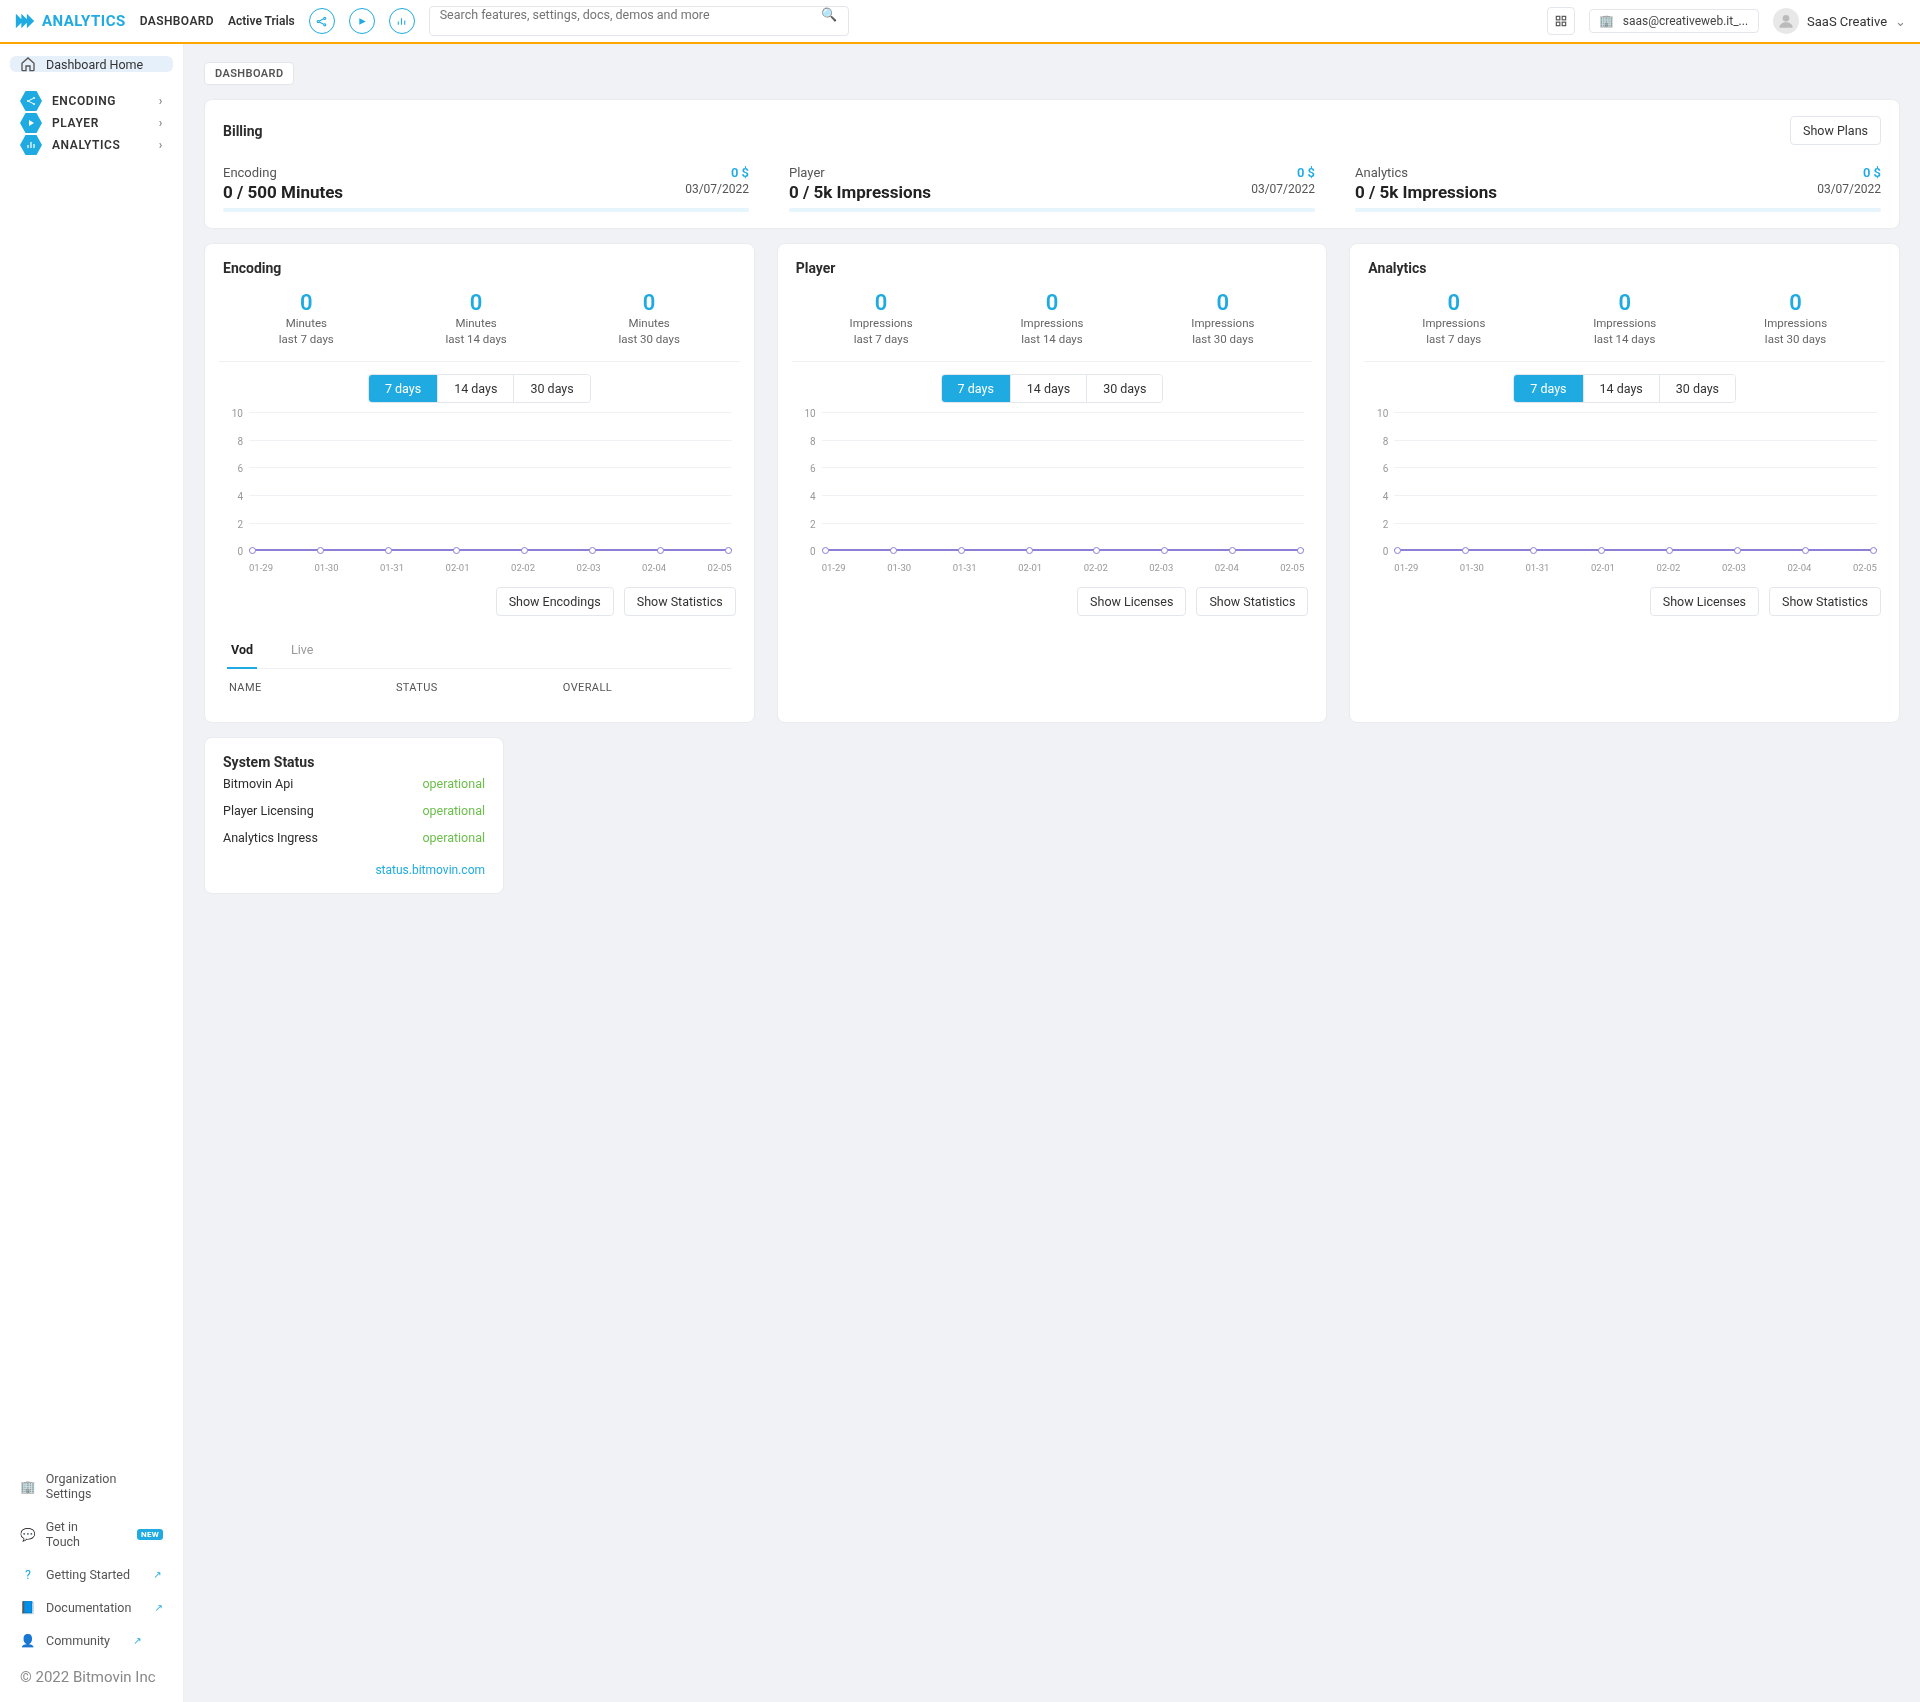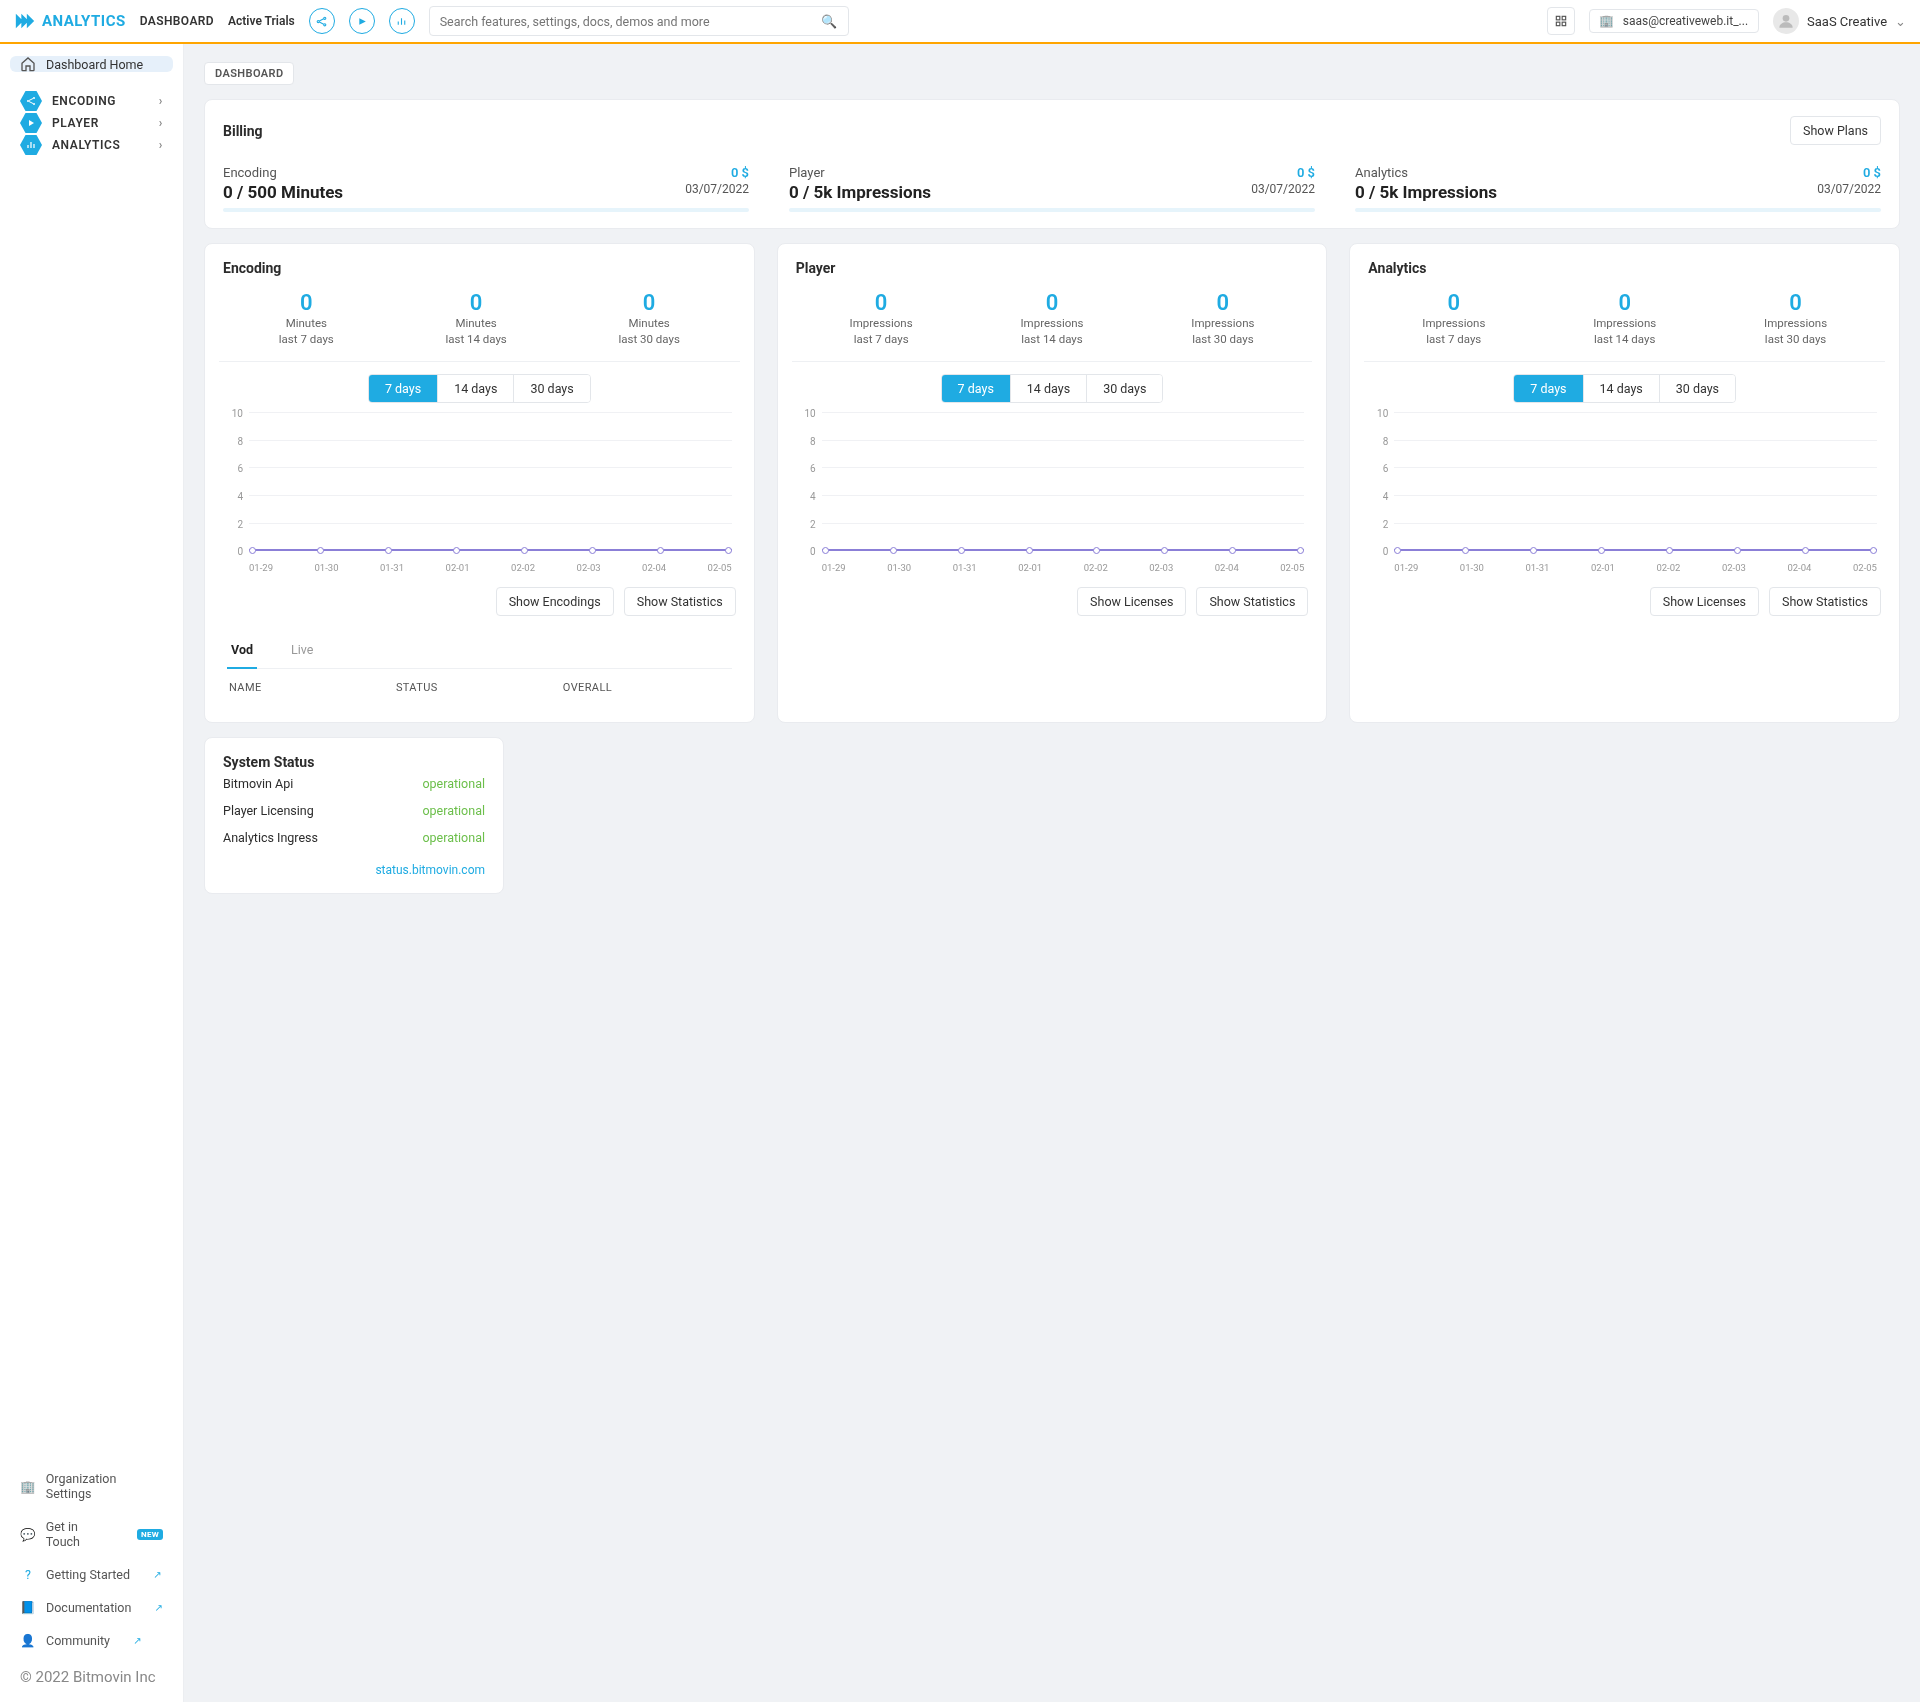--- a/index.html
+++ b/index.html
@@ -6,21 +6,21 @@
   body{background:#f0f2f5;color:#2c2c2c;font-size:13px}
   .app{display:flex;flex-direction:column;height:100vh;min-height:1000px}
   
   .topbar{height:44px;background:#fff;border-bottom:2px solid #ffa500;display:flex;align-items:center;padding:0 14px;gap:14px}
   .logo{display:flex;align-items:center;gap:6px;color:#1fabe2;font-weight:700;letter-spacing:.5px;font-size:15px}
   .logo svg{width:22px;height:22px}
   .top-label{font-size:12px;font-weight:600;color:#333;letter-spacing:.4px}
   .trials{font-size:12px;font-weight:600;color:#333}
   .circ-btn{width:26px;height:26px;border:1.5px solid #1fabe2;border-radius:50%;display:flex;align-items:center;justify-content:center;cursor:pointer}
   .circ-btn svg{width:13px;height:13px;stroke:#1fabe2;fill:none;stroke-width:2}
-  .search{flex:0 0 420px;height:30px;border:1px solid #e3e6ea;border-radius:4px;display:flex;align-items:center;padding:0 10px;color:#888}
+  .search{flex:0 0 420px;height:30px;border:1px solid #e3e6ea;border-radius:4px;display:flex;align-items:flex-start;padding:0 10px;color:#888}
   .search input{border:none;outline:none;flex:1;font-size:12.5px;background:transparent}
   .top-right{margin-left:auto;display:flex;align-items:center;gap:14px}
   .sq-btn{width:28px;height:28px;border:1px solid #e3e6ea;border-radius:4px;display:flex;align-items:center;justify-content:center;cursor:pointer}
   .org-chip{display:flex;align-items:center;gap:8px;border:1px solid #e3e6ea;border-radius:4px;padding:4px 10px;font-size:12px;color:#444;cursor:pointer}
   .avatar{width:26px;height:26px;border-radius:50%;background:#e8e8e8;display:flex;align-items:center;justify-content:center}
   .user{display:flex;align-items:center;gap:8px;font-size:13px;color:#333;cursor:pointer}
   
   .body{display:flex;flex:1;min-height:0}
   .sidebar{width:184px;background:#fff;border-right:1px solid #eceef1;display:flex;flex-direction:column;padding:12px 10px}
   .side-item{display:flex;align-items:center;gap:10px;padding:0 10px;border-radius:6px;font-size:12.5px;color:#333;cursor:pointer}

